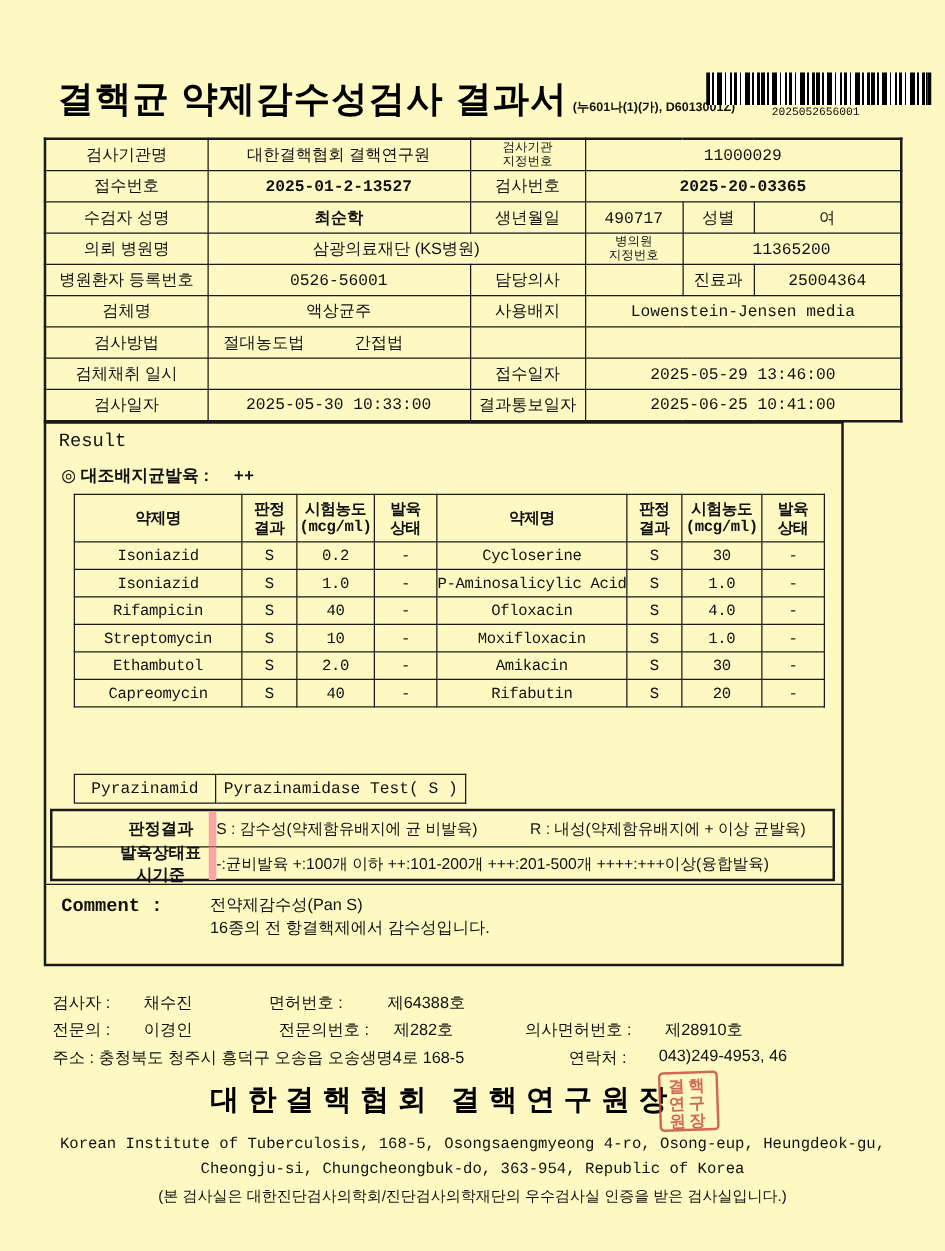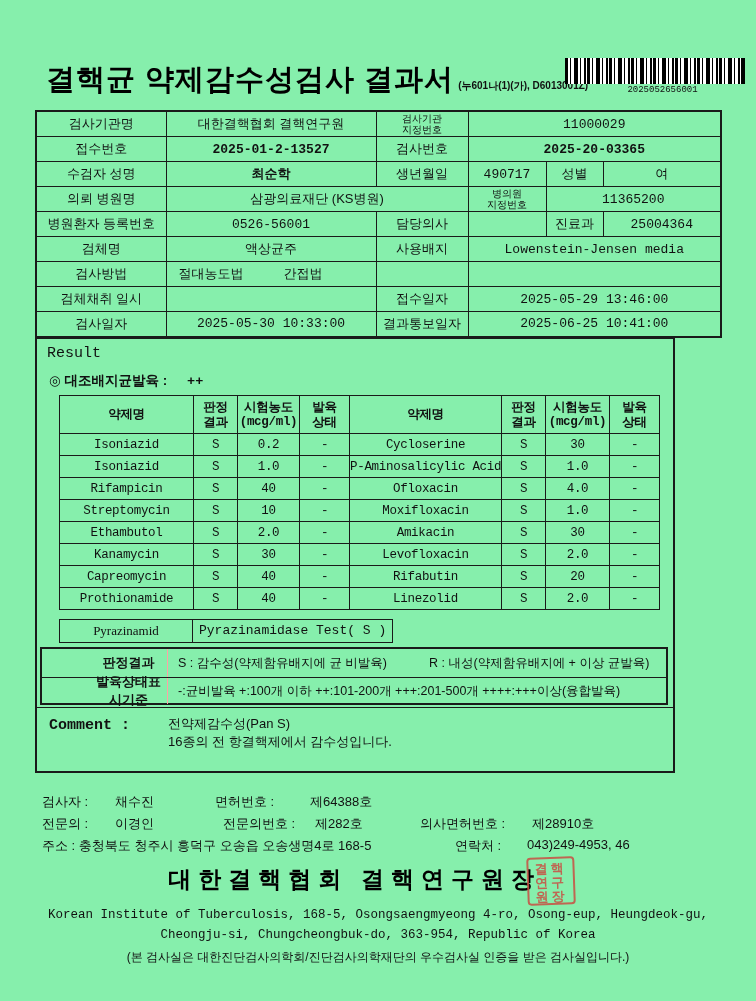--- a/index.html
+++ b/index.html
@@ -1,29 +1,29 @@
 <!DOCTYPE html>
 <html><head>
 <meta charset="utf-8">
 <style>
   * { margin:0; padding:0; box-sizing:border-box; }
   html,body { background:#e8e8e8; }
   .page {
     position:relative; width:756px; height:1001px; margin:0 auto;
-    background:#86efac; color:#111;
+    background:#fef9c3; color:#111;
     font-family:"Liberation Sans","DejaVu Sans",sans-serif;
     overflow:hidden;
   }
   .mono { font-family:"Liberation Mono","DejaVu Sans Mono",monospace; }
 
   
   .hdr { position:absolute; left:46px; top:60px; display:flex; align-items:baseline; }
   .hdr h1 { font-size:29px; font-weight:900; letter-spacing:1px; color:#000; }
   .hdr .sub { font-size:10px; margin-left:4px; font-weight:bold; }
-  .barcode-wrap { position:absolute; left:565px; top:58px; width:180px; }
+  .barcode-wrap { position:absolute; left:565px; top:58px; width:160px; }
   .barcode {
     width:180px; height:26px;
     background:repeating-linear-gradient(90deg,
       #000 0 3px,#fff 3px 5px,#000 5px 6px,#fff 6px 9px,
       #000 9px 13px,#fff 13px 15px,#000 15px 16px,#fff 16px 19px,
       #000 19px 21px,#fff 21px 22px);
     border-right:3px solid #000;
   }
   .barcode-num { font-size:9px; text-align:center; padding-left:15px; margin-top:1px; }
 
@@ -61,38 +61,38 @@
     white-space:nowrap; font-size:12.5px; letter-spacing:-0.3px;
   }
   table.drugs th { height:38px; font-weight:bold; font-size:12.5px; line-height:15px; padding:2px 0; }
   table.drugs td { height:22px; }
   table.drugs td.dname { font-family:"Liberation Mono","DejaVu Sans Mono",monospace; }
 
   .pyra {
     position:absolute; left:22px; top:280px; display:flex; font-size:13px;
   }
   .pyra .c1 {
-    width:134px; height:24px; border:1.5px solid #1a1a1a; text-align:center;
-    line-height:21px; font-family:Liberation Serif, serif;
+    width:114px; height:24px; border:1.5px solid #1a1a1a; text-align:center;
+    line-height:21px; font-family:Liberation Mono, monospace;
   }
   .pyra .c2 {
     width:200px; height:24px; border:1.5px solid #1a1a1a; border-left:none;
     line-height:21px; padding-left:6px; font-family:"Liberation Mono","DejaVu Sans Mono",monospace;
   }
 
   .legend {
     position:absolute; left:3px; top:308px; width:628px; height:58px;
     border:2px solid #1a1a1a; font-size:12.5px;
   }
   .legend .row { display:flex; height:28px; align-items:center; }
   .legend .row + .row { border-top:1px solid #1a1a1a; height:27px; }
   .legend .lab {
     width:125px; text-align:center; font-weight:bold; flex:0 0 auto; font-size:13px;padding-left:48px;
   }
-  .legend .txt { border-left:1px solid #fca5a5; flex:1; padding-left:10px; height:100%;
+  .legend .txt { border-left:6px solid #fca5a5; flex:1; height:100%;
     display:flex; align-items:center; white-space:nowrap; }
   .legend .txt .sp { display:inline-block; width:42px; }
 
   .comment-sec {
     position:absolute; left:0; right:0; bottom:0; height:64px;
     border-top:1.5px solid #1a1a1a;
   }
   .comment-lab { position:absolute; left:12px; top:9px; font-size:15px; font-weight:bold; }
   .comment-body { position:absolute; left:108px; top:7px; font-size:13px; line-height:18px;margin-left:23px; }
 
@@ -309,52 +309,32 @@
             <td class="dname">Ethambutol</td>
             <td class="mono">S</td>
             <td class="mono">2.0</td>
             <td class="mono">-</td>
             <td class="dname">Amikacin</td>
             <td class="mono">S</td>
             <td class="mono">30</td>
             <td class="mono">-</td>
           </tr>
 
-          <tr>
-            <td class="dname">Kanamycin</td>
-            <td class="mono">S</td>
-            <td class="mono">30</td>
-            <td class="mono">-</td>
-            <td class="dname">Levofloxacin</td>
-            <td class="mono">S</td>
-            <td class="mono">2.0</td>
-            <td class="mono">-</td>
-          </tr>
 
           <tr>
             <td class="dname">Capreomycin</td>
             <td class="mono">S</td>
             <td class="mono">40</td>
             <td class="mono">-</td>
             <td class="dname">Rifabutin</td>
             <td class="mono">S</td>
             <td class="mono">20</td>
             <td class="mono">-</td>
           </tr>
 
-          <tr>
-            <td class="dname">Prothionamide</td>
-            <td class="mono">S</td>
-            <td class="mono">40</td>
-            <td class="mono">-</td>
-            <td class="dname">Linezolid</td>
-            <td class="mono">S</td>
-            <td class="mono">2.0</td>
-            <td class="mono">-</td>
-          </tr>
         </tbody>
     </table>
 
     <div class="pyra">
       <div class="c1">Pyrazinamid</div>
       <div class="c2">Pyrazinamidase Test( S )</div>
     </div>
 
     <div class="legend">
       <div class="row">

